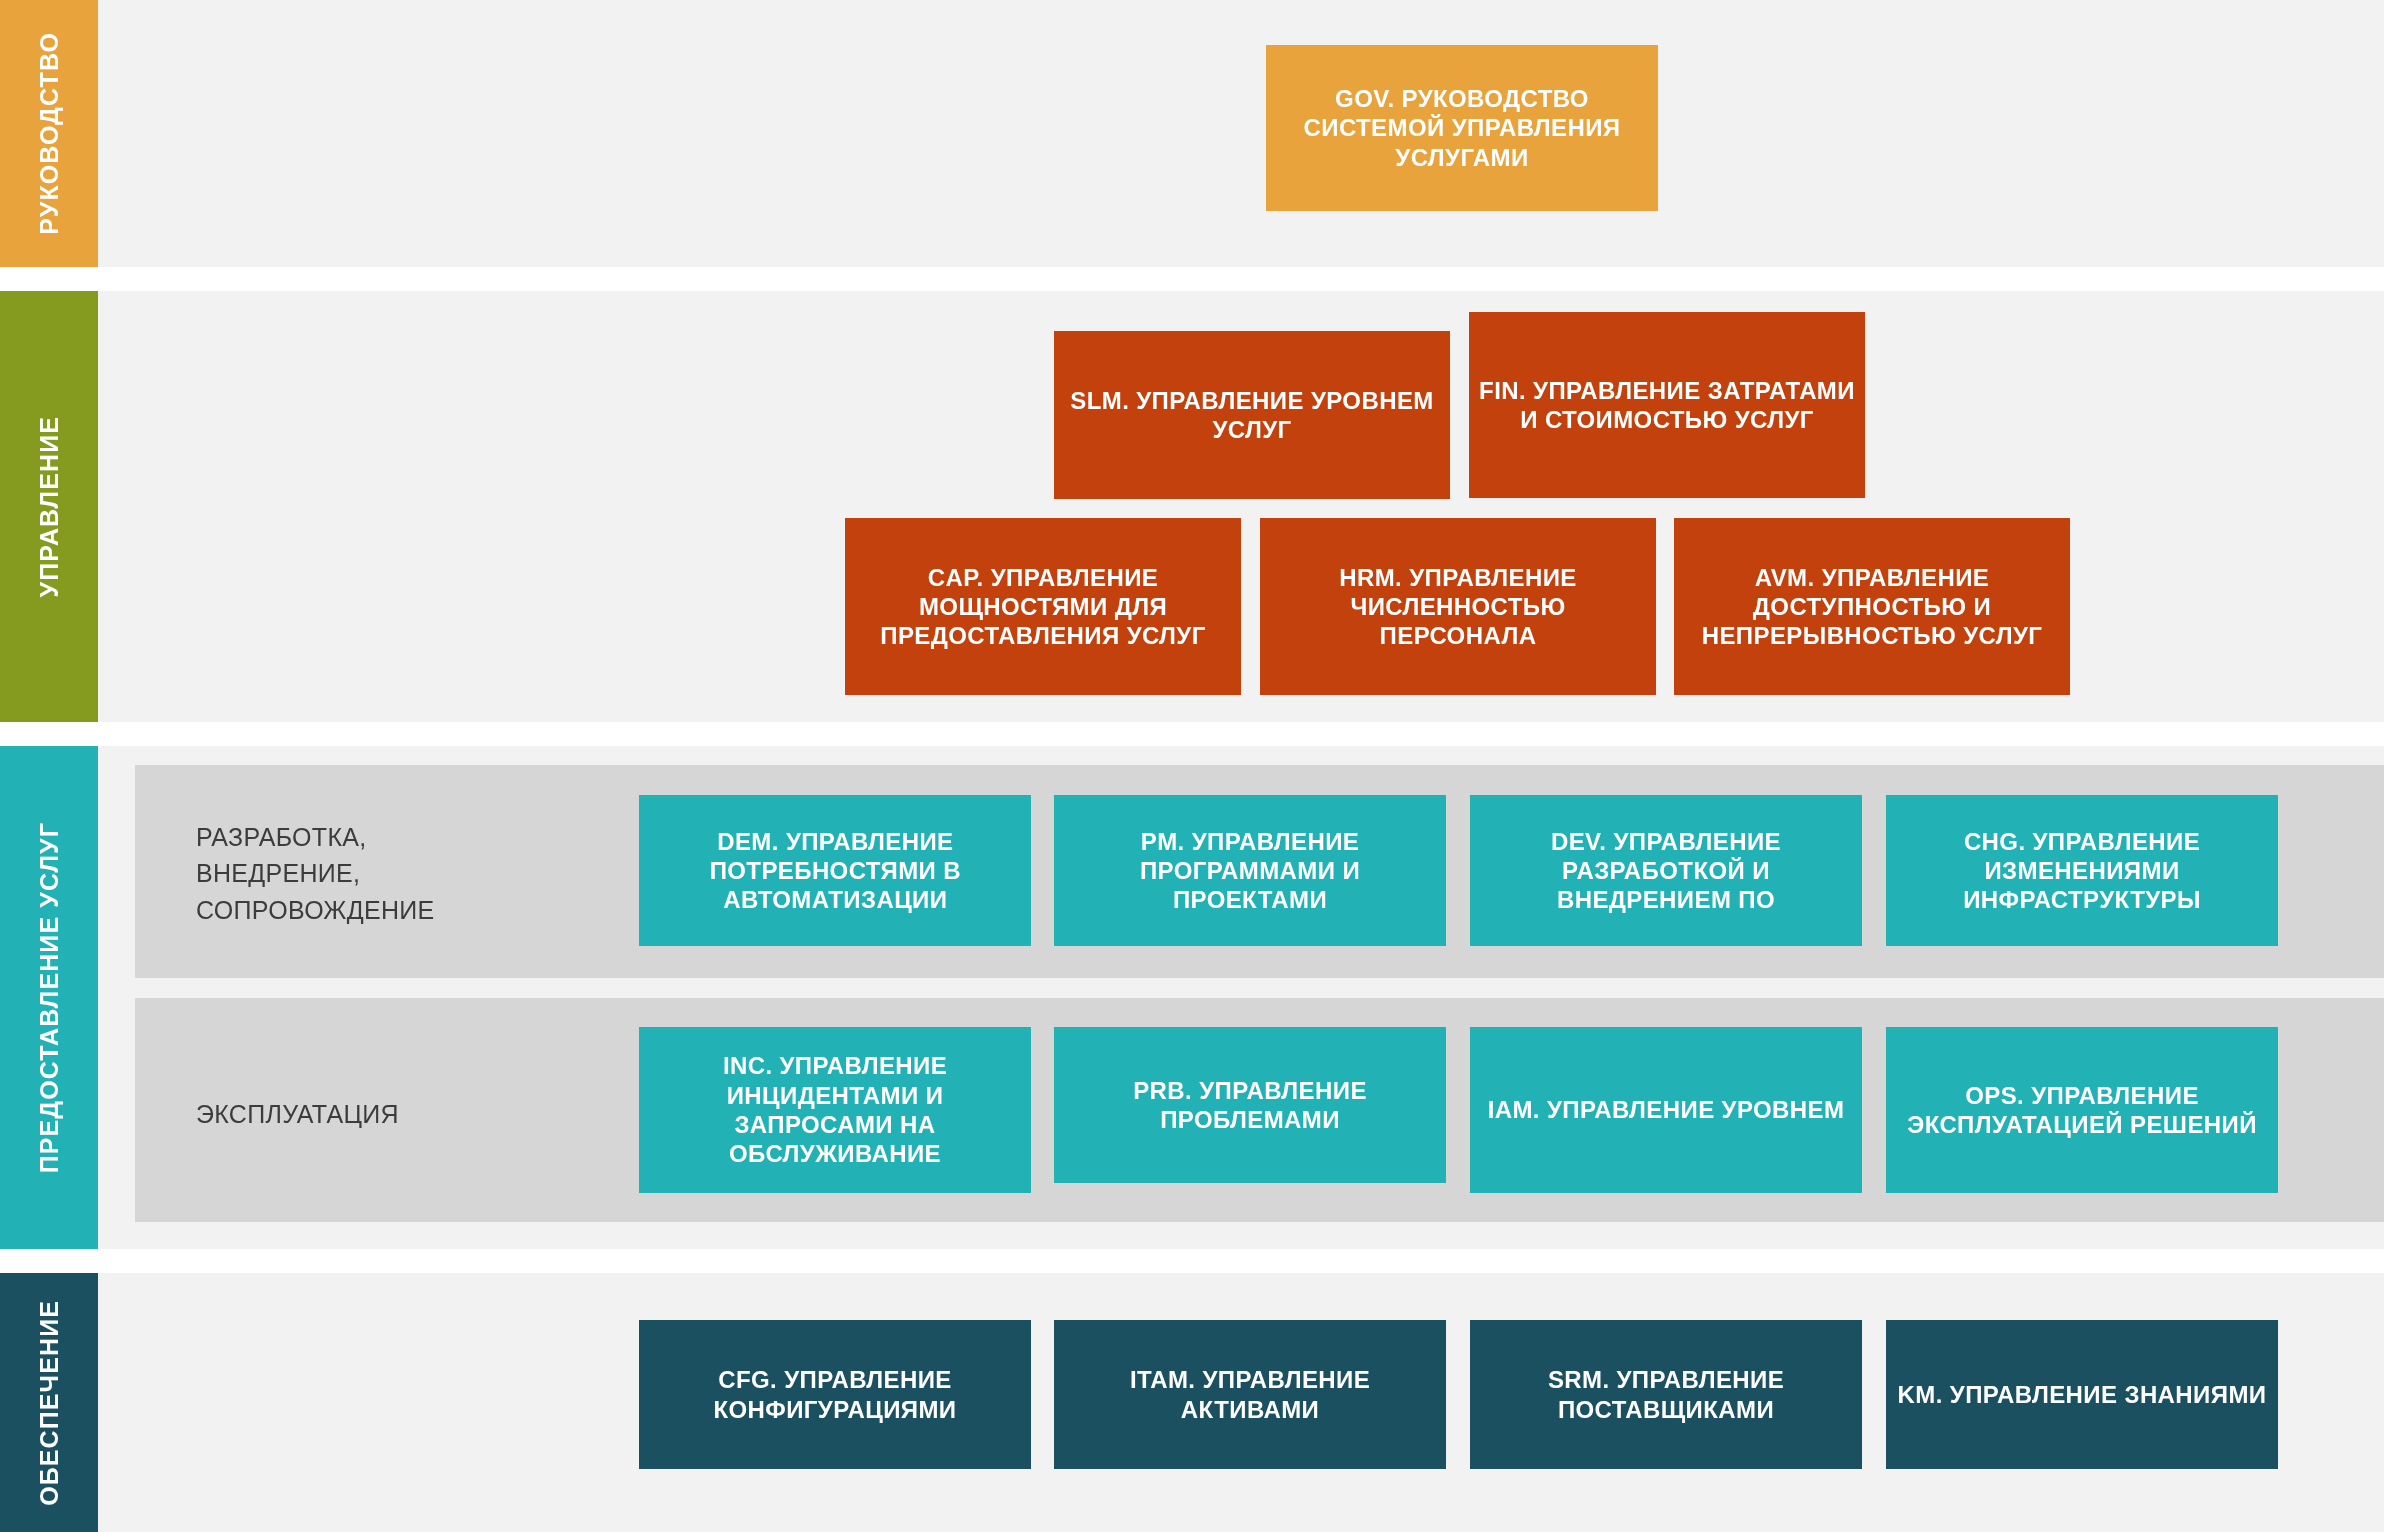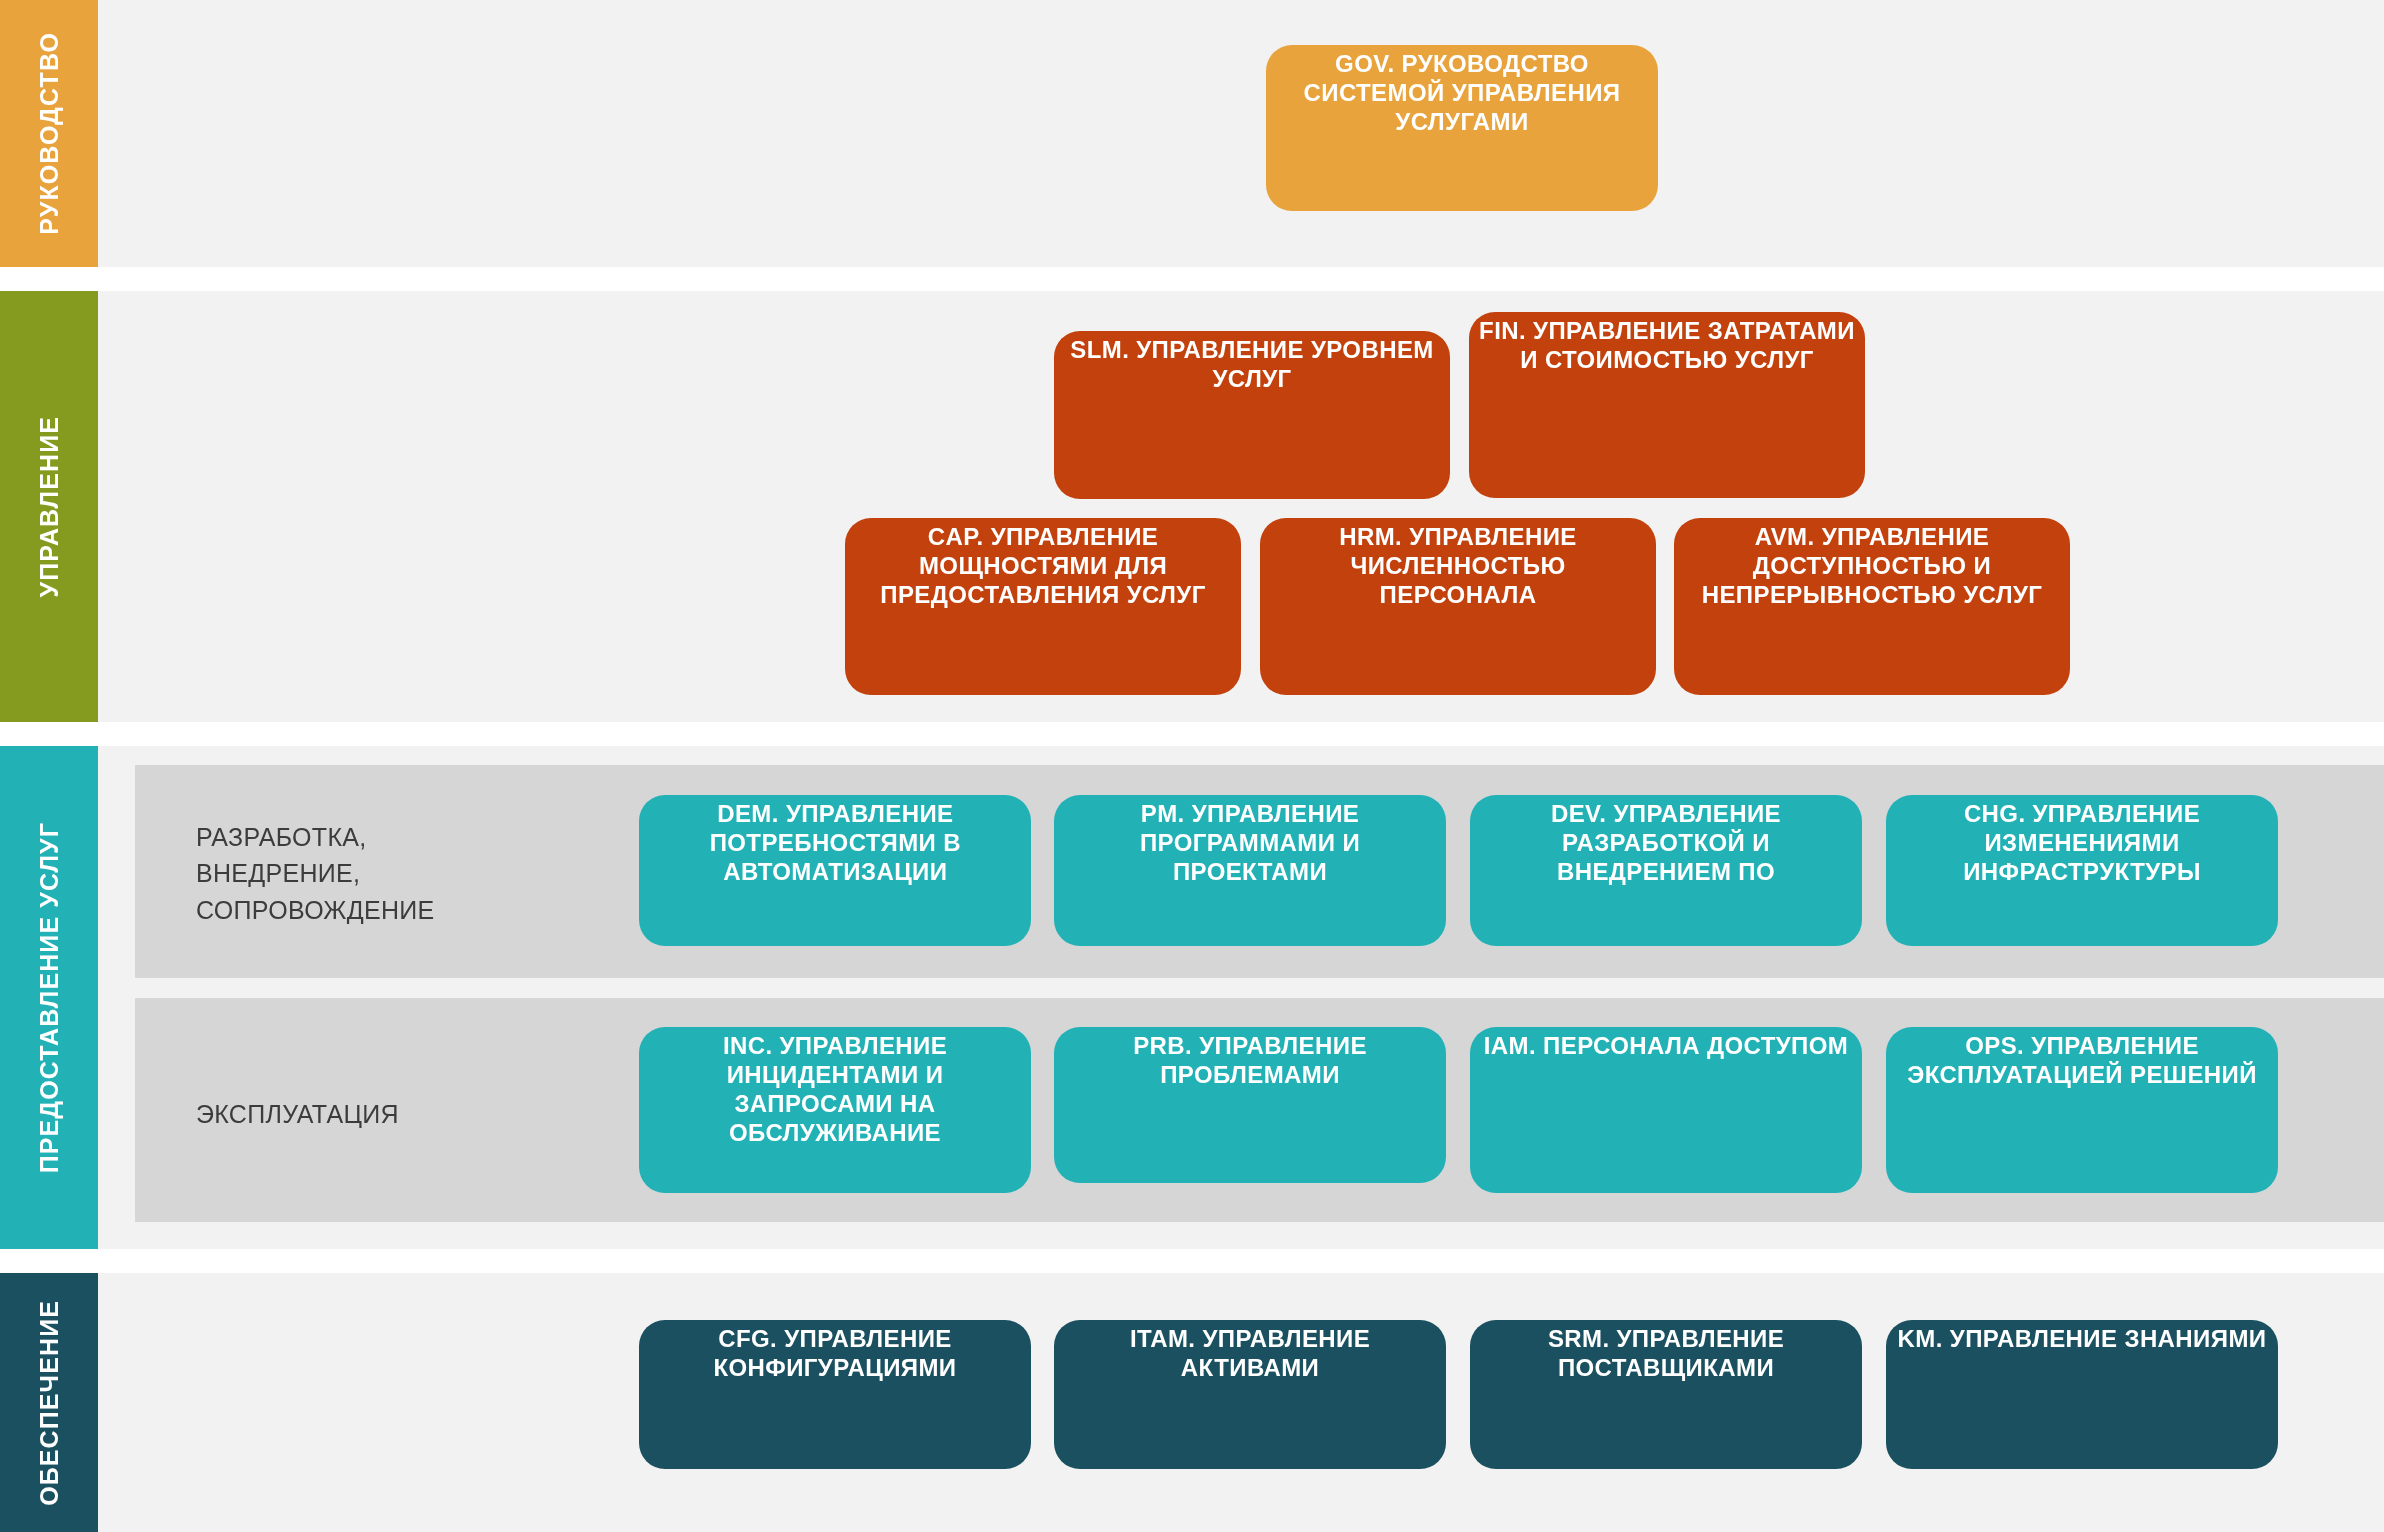--- a/index.html
+++ b/index.html
@@ -11,24 +11,24 @@
   .row{position:absolute;left:0;background:#F2F2F2;}
   .row-label{position:absolute;left:0;top:0;width:98px;height:100%;
              display:flex;align-items:center;justify-content:center;}
   .row-label span{
      writing-mode:vertical-rl;transform:rotate(180deg);
      color:#ffffff;font-weight:bold;letter-spacing:1.1px;
      font-size:25px;line-height:1;white-space:nowrap;}
   .row-body{position:absolute;left:98px;top:0;right:0;height:100%;}
 
   
-  .box{position:absolute;display:flex;align-items:flex-start;justify-content:center;
+  .box{position:absolute;display:flex;align-items:center;justify-content:center;
        text-align:center;color:#ffffff;font-weight:bold;
        font-size:24px;line-height:1.22;letter-spacing:0.4px;padding:3.7px 9.3px;
-       box-sizing:border-box;border-radius:26px;}
+       box-sizing:border-box;}
   .box .t{display:block;}
 
   .gov{background:#E8A33D;}
   .mgmt{background:#c2410c;}
   .serv{background:#22B2B6;}
   .supp{background:#1A5060;}
 
   
   .subband{position:absolute;background:#D6D6D6;}
   .subband-label{position:absolute;color:#3C3C3C;font-size:25px;
@@ -113,21 +113,21 @@
       <div class="subband" style="left:37px;top:252px;width:2252px;height:224px;"></div>
       <div class="subband-label" style="left:98px;top:350px;width:401px;">ЭКСПЛУАТАЦИЯ</div>
 
       <div class="box serv" style="left:541px;top:281px;width:392px;height:166px;">
         <span class="t">INC. УПРАВЛЕНИЕ ИНЦИДЕНТАМИ И ЗАПРОСАМИ НА ОБСЛУЖИВАНИЕ</span>
       </div>
       <div class="box serv" style="left:956px;top:281px;width:392px;height:156px;">
         <span class="t">PRB. УПРАВЛЕНИЕ ПРОБЛЕМАМИ</span>
       </div>
       <div class="box serv" style="left:1372px;top:281px;width:392px;height:166px;">
-        <span class="t">IAM. ПЕРСОНАЛА ДОСТУПОМ</span>
+        <span class="t">IAM. УПРАВЛЕНИЕ УРОВНЕМ</span>
       </div>
       <div class="box serv" style="left:1788px;top:281px;width:392px;height:166px;">
         <span class="t">OPS. УПРАВЛЕНИЕ ЭКСПЛУАТАЦИЕЙ РЕШЕНИЙ</span>
       </div>
 
     </div>
   </div>
 
   <div class="row" style="top:1273px;height:259px;width:2385px;">
     <div class="row-label lab-supp">

